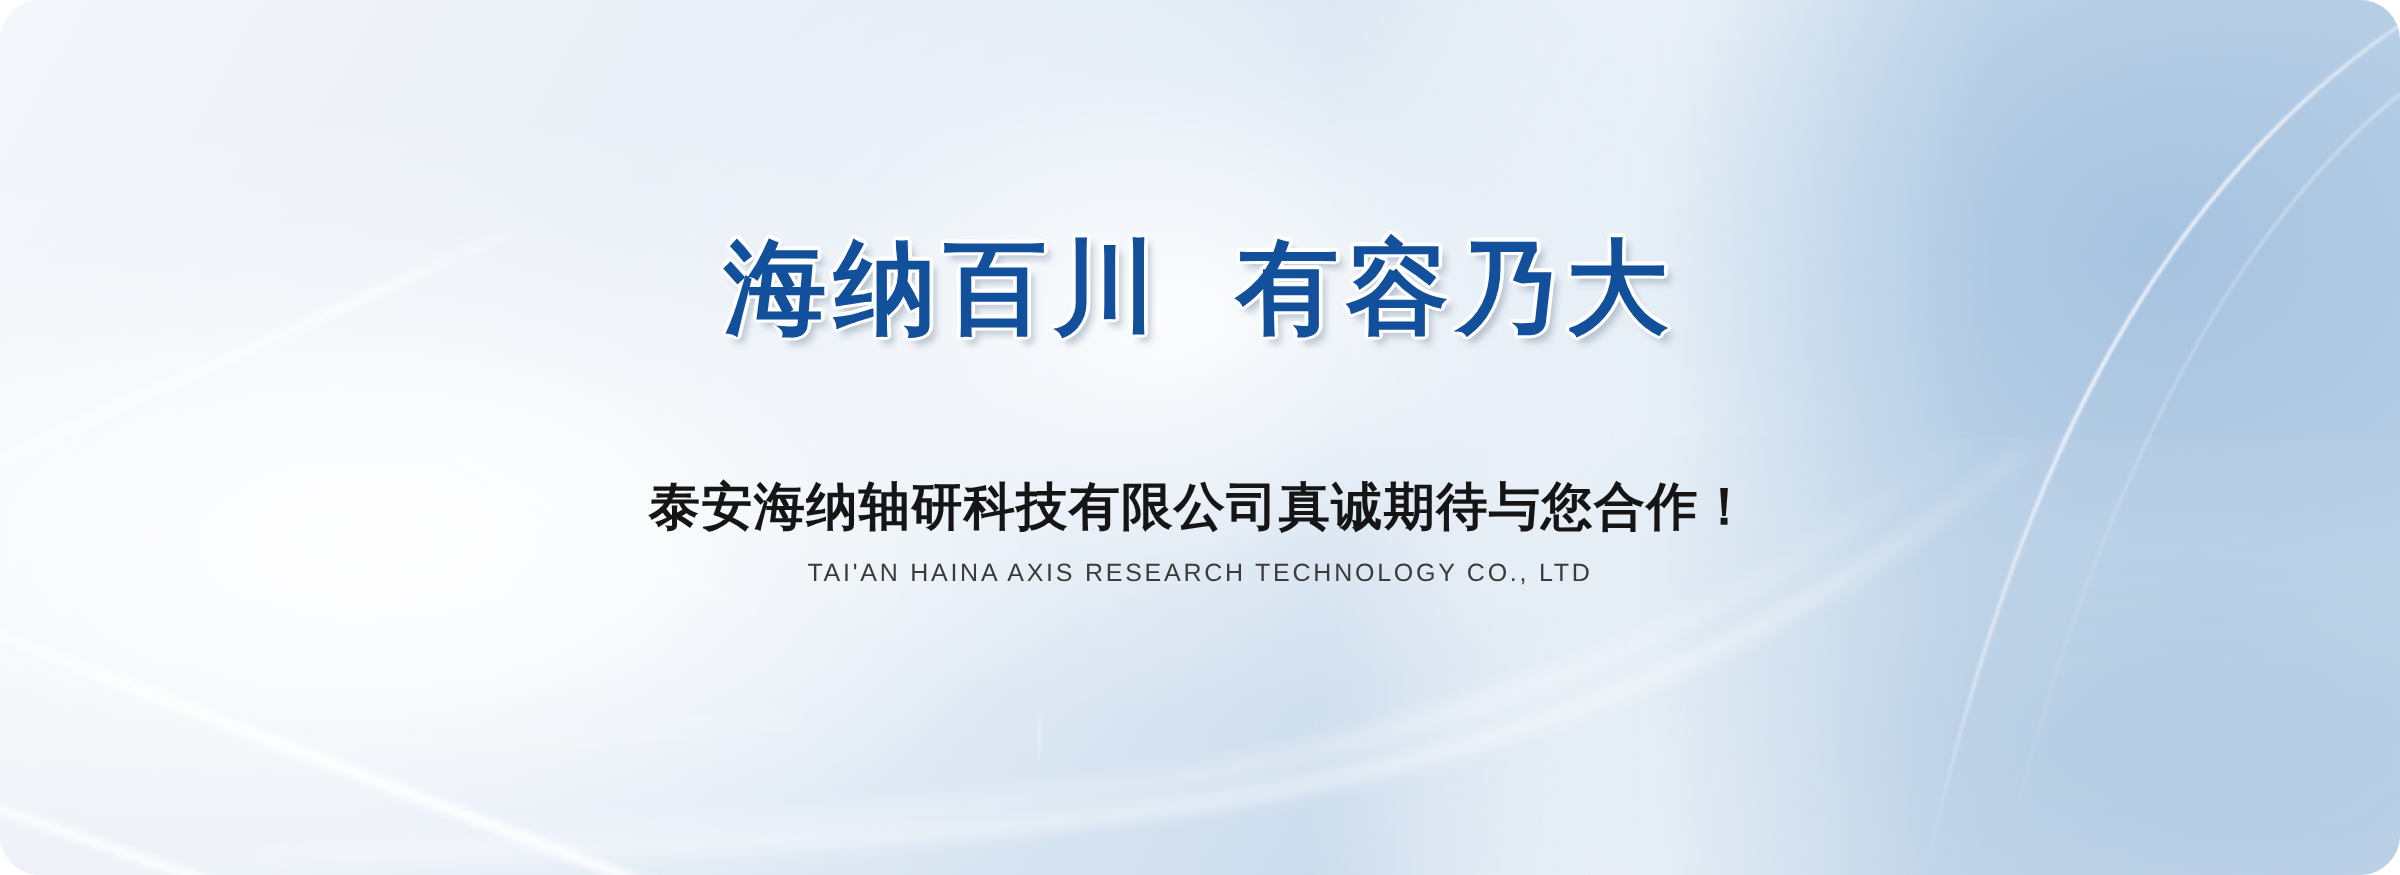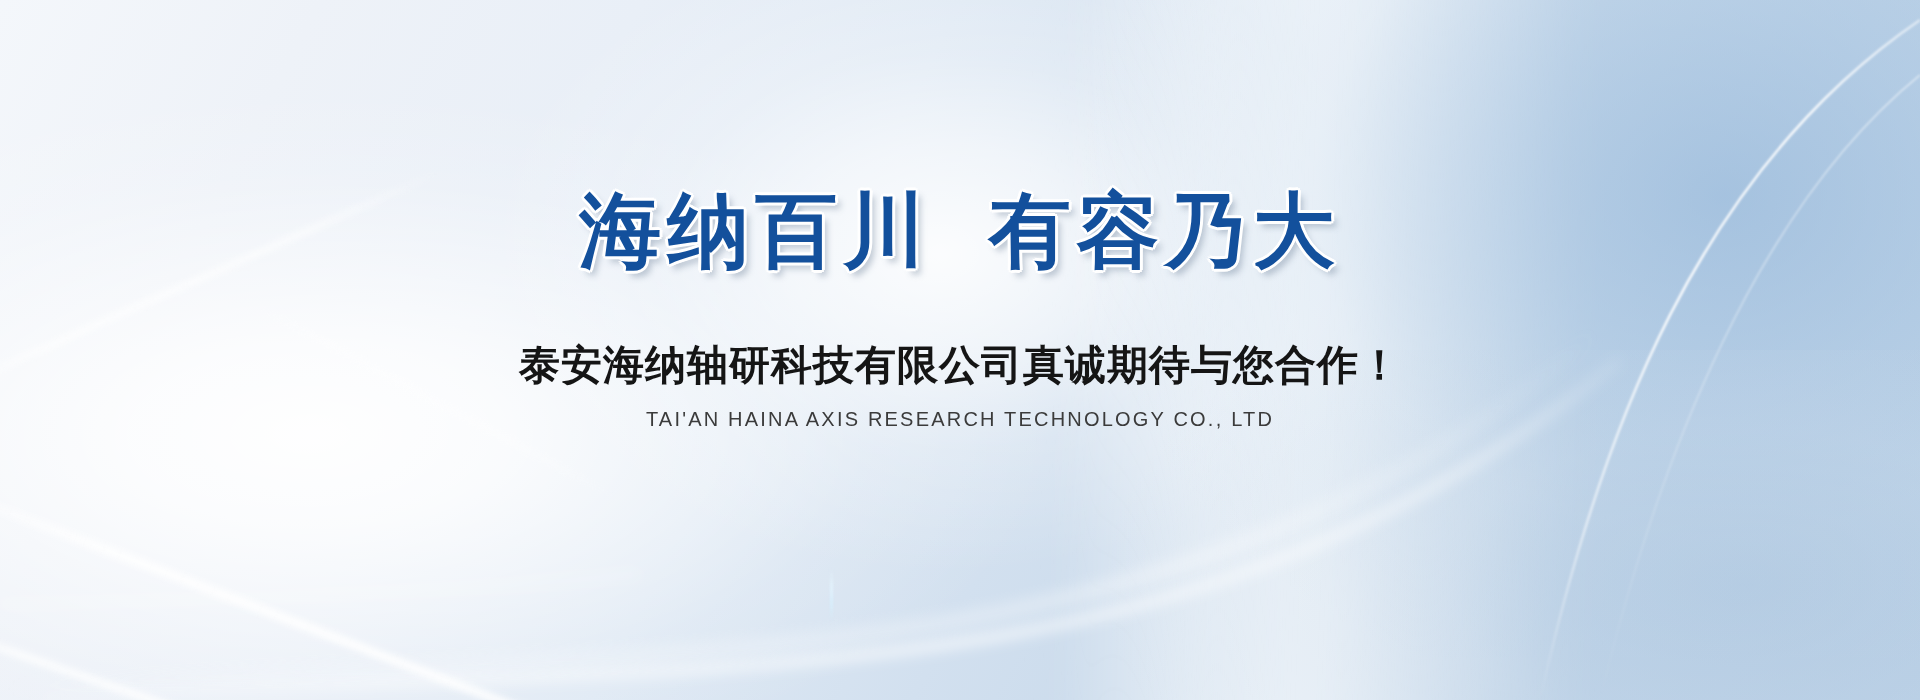--- a/index.html
+++ b/index.html
@@ -10,20 +10,21 @@
     overflow: hidden;
     font-family: "Liberation Sans", sans-serif;
   }
 
   #banner {
     position: relative;
     width: 1920px;
     height: 700px;
     overflow: hidden;
     background: #eef2f8;
+    border-radius: 32px;
   }
 
   
   .bg-base {
     position: absolute;
     inset: 0;
     background:
       linear-gradient(118deg,
         #f4f7fb 0%,
         #eef2f8 14%,
@@ -170,21 +171,21 @@
       -2px  2px 0 #ffffff,
        2px  2px 0 #ffffff,
       -3px  0   0 #ffffff,
        3px  0   0 #ffffff,
        0   -3px 0 #ffffff,
        0    3px 0 #ffffff,
        5px  6px 6px rgba(120,138,160,0.45);
   }
 
   .subline-cn {
-    margin-top: 64px;
+    margin-top: 104px;
     font-size: 41px;
     font-weight: 600;
     letter-spacing: 1px;
     color: #151515;
     white-space: pre;
   }
 
   .subline-en {
     margin-top: 15px;
     font-size: 20px;

